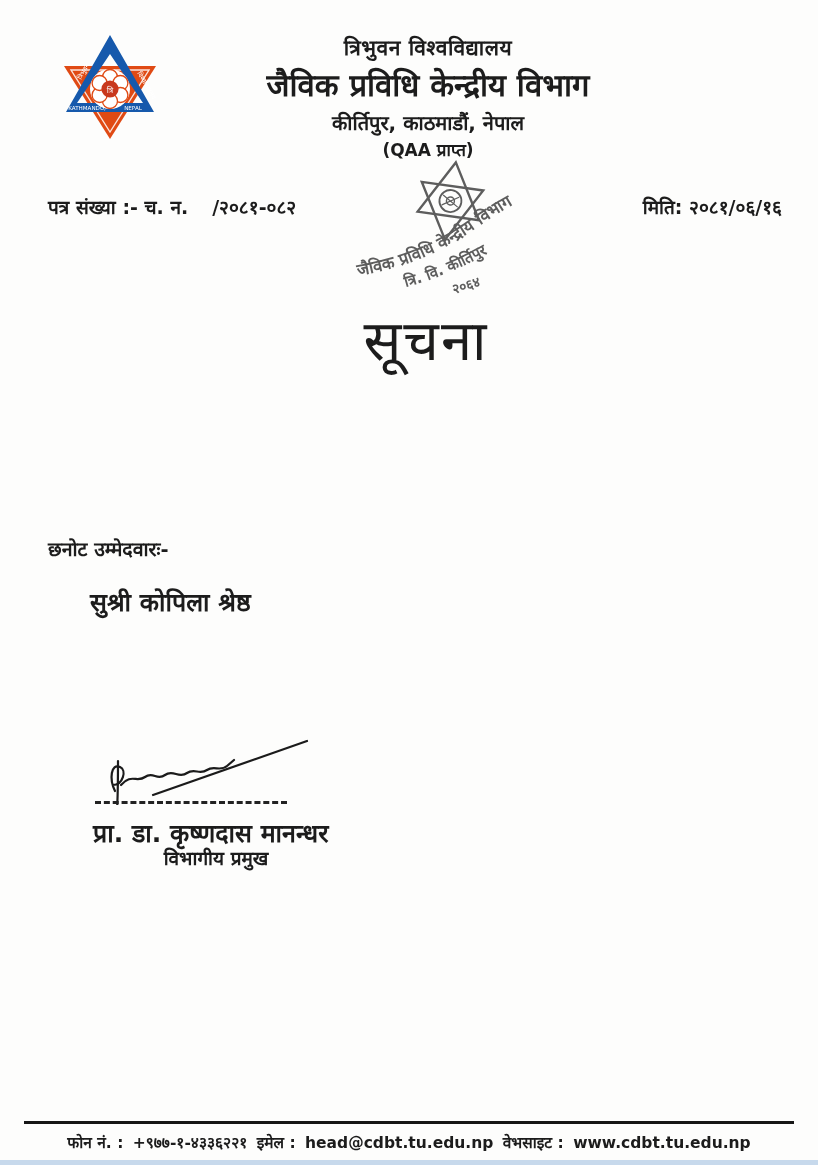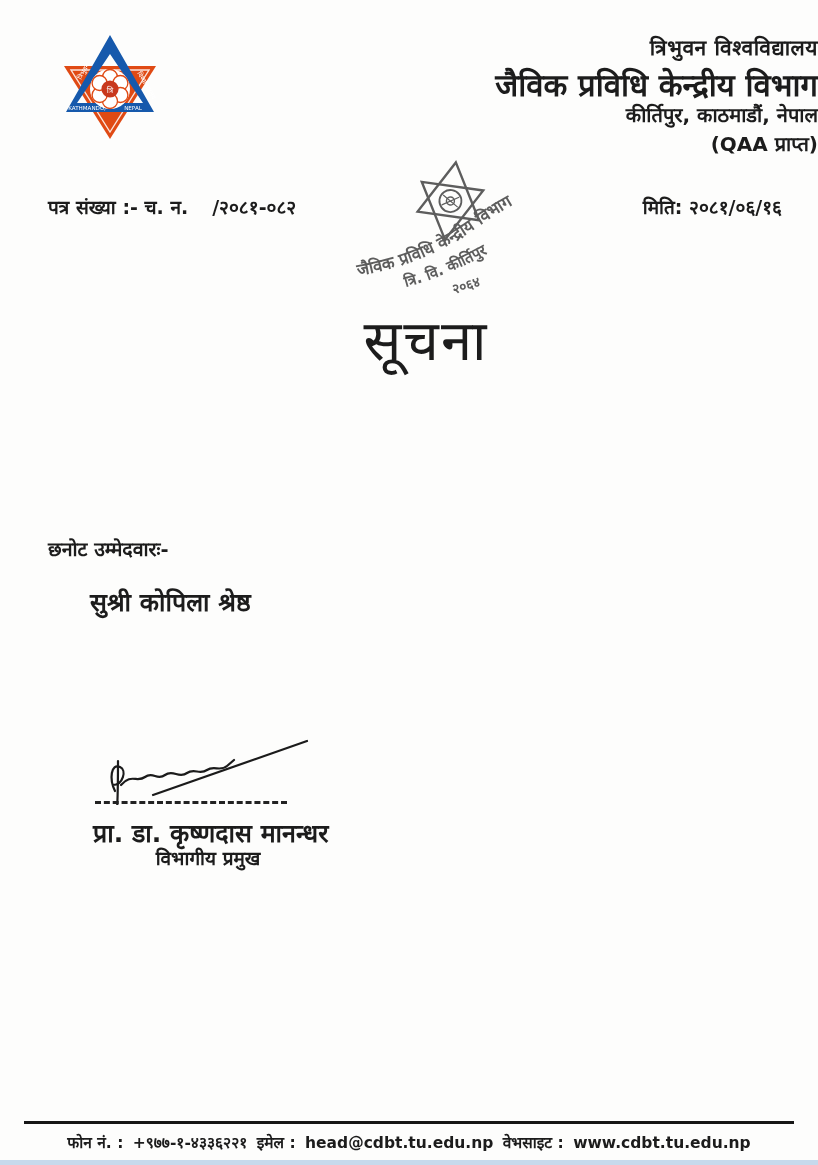--- a/index.html
+++ b/index.html
@@ -7,46 +7,46 @@
     position:relative;
     width:818px;height:1165px;
     margin:0 auto;
     background:#fdfdfc;
     font-family:"DejaVu Sans","Liberation Serif",sans-serif;
     color:#1c1c1c;
     overflow:hidden;
   }
   
   .logo{position:absolute;left:57px;top:33px;width:106px;height:114px;}
-  .header-text{position:absolute;left:38px;right:0;top:36px;text-align:right;line-height:1.15;}
+  .header-text{position:absolute;left:38px;right:0;top:36px;text-align:center;line-height:1.15;}
   .hdr-university{font-size:21px;font-weight:bold;letter-spacing:.5px;}
   .hdr-department{font-size:31px;font-weight:bold;margin-top:8px;}
-  .hdr-address{font-size:20px;font-weight:bold;}
-  .hdr-qaa{font-size:20px;font-weight:600;margin-top:6px;}
+  .hdr-address{font-size:20px;font-weight:bold;margin-top:8px;}
+  .hdr-qaa{font-size:17px;font-weight:600;margin-top:6px;}
   
   .ref-line{position:absolute;top:194px;left:48px;right:36px;font-size:19px;font-weight:600;}
   .ref-no-value{margin-left:24px;}
   .ref-date{float:right;}
   
   .stamp{position:absolute;left:350px;top:154px;width:190px;height:145px;opacity:.82;}
   
   .notice-title{position:absolute;top:292px;left:38px;right:4px;text-align:center;
     font-size:56px;font-weight:500;letter-spacing:2px;margin:8px;}
   
   .body-text{position:absolute;top:428px;left:48px;width:732px;
     font-size:19.5px;line-height:27px;text-align:justify;font-weight:500;margin:0;}
   .candidates-label{position:absolute;top:535px;left:48px;font-size:19.5px;font-weight:600;margin:0;text-align:center;}
   .candidate-name{position:absolute;top:584px;left:90px;font-size:25px;font-weight:600;margin:0;}
   
   .signature-block{position:absolute;left:93px;top:733px;width:230px;}
   .signature-scrawl{position:absolute;left:0;top:0;width:230px;height:72px;}
   .signature-dashes{position:absolute;left:2px;top:68px;width:192px;border-top:3px dashed #222;}
   .signatory-name{position:absolute;left:0;top:82px;width:230px;text-align:center;
     font-size:25px;font-weight:600;white-space:nowrap;}
-  .signatory-title{position:absolute;left:0;top:112px;width:230px;text-align:center;
+  .signatory-title{position:absolute;left:8px;top:112px;width:230px;text-align:center;
     font-size:19px;font-weight:600;}
   
   .footer-rule{position:absolute;left:24px;right:24px;top:1121px;height:3px;background:#161616;}
   .footer-text{position:absolute;top:1131px;left:0;right:0;text-align:center;
     font-size:15.5px;font-weight:600;}
   .footer-text span{margin:0 2px;}
   .bottom-strip{position:absolute;left:0;right:0;bottom:0;height:5px;background:#c7d9ec;}
 </style>
 </head>
 <body>

